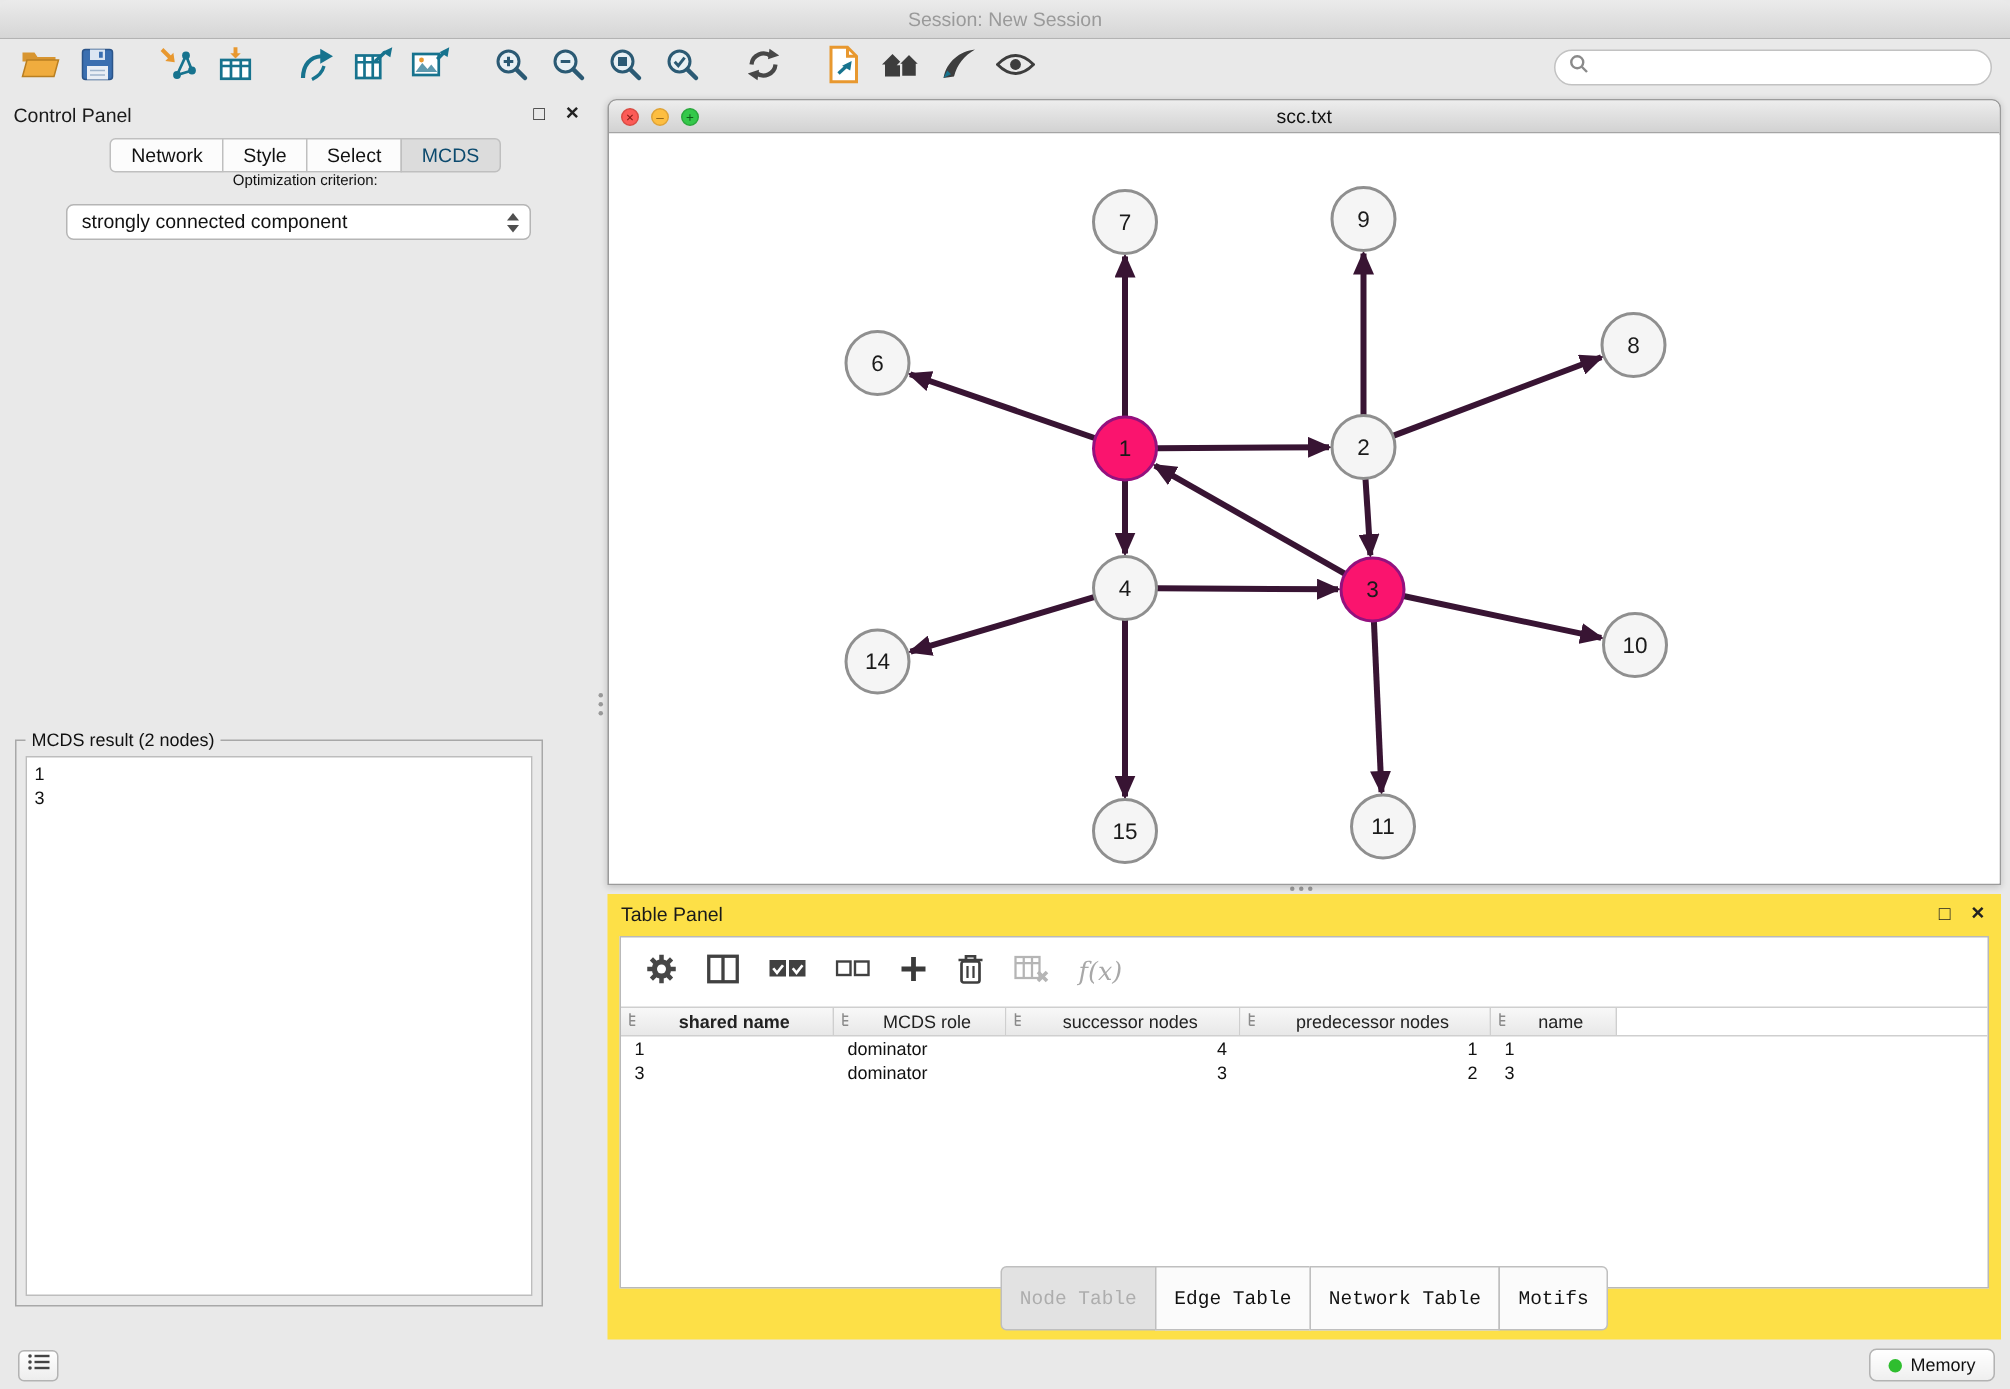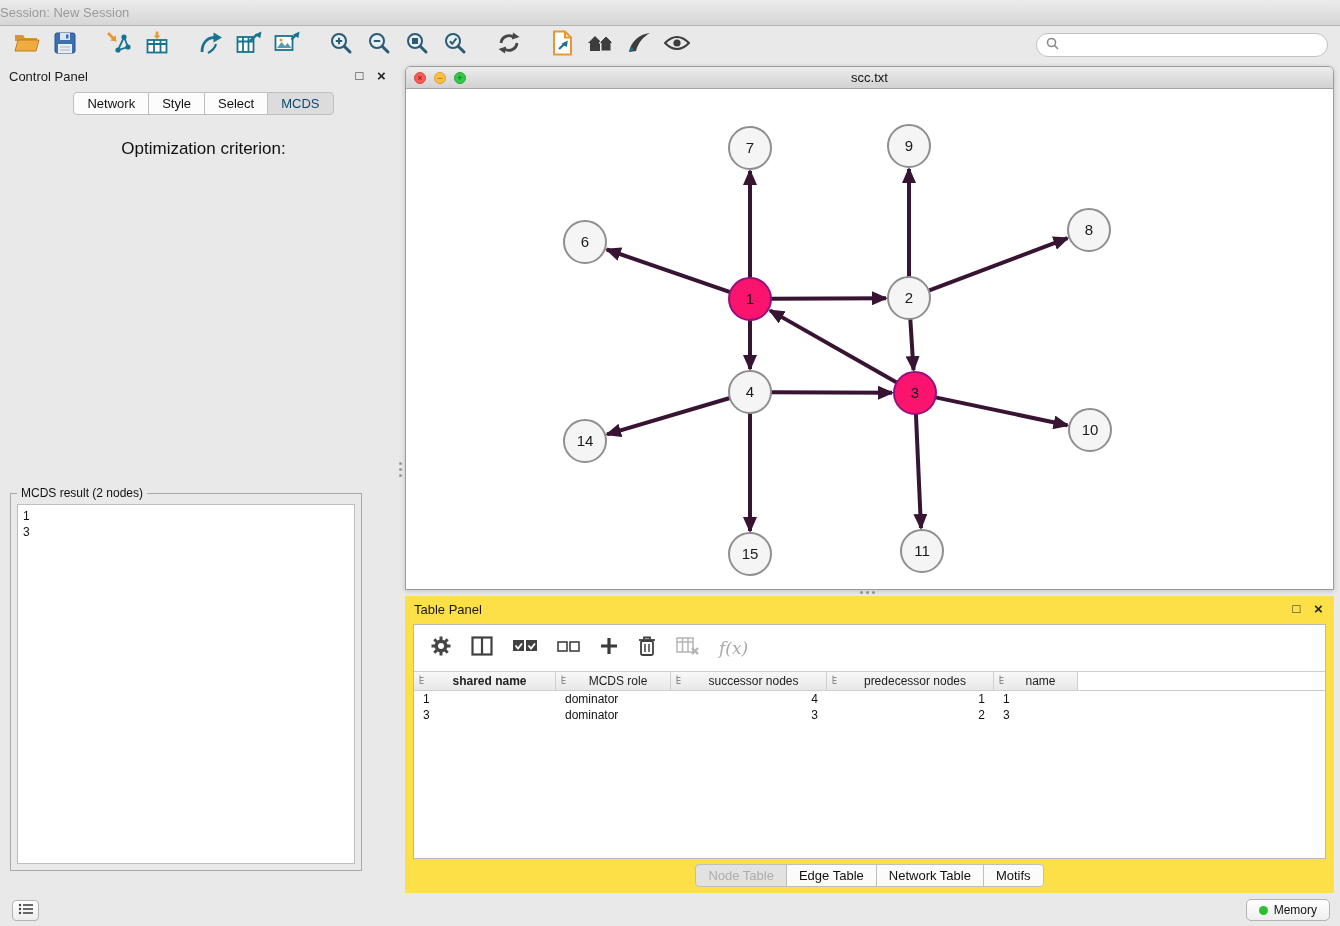--- a/index.html
+++ b/index.html
@@ -2,21 +2,21 @@
 <html><head>
 <meta charset="utf-8">
 <style>
   * { box-sizing:border-box; margin:0; padding:0; }
   html,body { width:1340px; height:926px; }
   body { font-family:"Liberation Sans",sans-serif; background:#e9e9e9; position:relative; overflow:hidden; }
 
   
   .titlebar { position:absolute; top:0; left:0; right:0; height:26px;
     background:linear-gradient(#ebebeb,#d6d6d6); border-bottom:1px solid #b3b3b3;
-    line-height:26px; font-size:13px; color:#9a9a9a; border-radius:6px 6px 0 0; }
+    text-align:center; line-height:26px; font-size:13px; color:#9a9a9a; border-radius:6px 6px 0 0; }
 
   
   .toolbar { position:absolute; top:27px; left:0; right:0; height:36px; display:flex; align-items:center; padding-left:8px; }
   .tbtn { width:38px; height:30px; display:flex; align-items:center; justify-content:center; border-radius:4px; }
   .tgap { width:16px; }
   .searchbox { position:absolute; right:12px; top:33px; width:292px; height:24px; background:#fff;
     border:1px solid #c2c2c2; border-radius:12px; display:flex; align-items:center; padding:0 9px; }
   .searchbox input { border:none; outline:none; flex:1; font-size:12px; margin-left:5px; font-family:inherit; background:transparent; }
 
   
@@ -24,21 +24,21 @@
   .panel-header { height:26px; position:relative; }
   .panel-title { position:absolute; left:9px; top:6px; font-size:13px; color:#1a1a1a; }
   .panel-btns { position:absolute; right:9px; top:4px; display:flex; gap:9px; align-items:center; }
   .pbtn { font-size:13px; color:#222; width:13px; text-align:center; cursor:default; }
   .pbtn.close { font-weight:bold; font-size:15px; }
   .cp-tabs { display:flex; justify-content:center; margin-top:3px; }
   .cp-tab { padding:3px 13px; font-size:13px; background:#fcfcfc; border:1px solid #bfbfbf; margin-left:-1px; color:#111; }
   .cp-tab:first-child { border-radius:4px 0 0 4px; margin-left:10px;text-align:right; }
   .cp-tab:last-child  { border-radius:0 4px 4px 0; }
   .cp-tab.active { background:#dcdcdc; color:#0c4a6e; }
-  .opt-label { text-align:center; margin-top:24px; font-size:17px; color:#111;padding-left:10px; }
+  .opt-label { text-align:center; font-size:10px; color:#111;padding-left:10px; }
   .dropdown { width:310px; height:24px; margin:10px auto 0; background:#fff; border:1px solid #b5b5b5;
     border-radius:5px; position:relative; font-size:13px; line-height:22px; padding-left:10px; color:#111; }
   .dd-arrows { position:absolute; right:7px; top:5px; }
   .dd-arrows div { width:0; height:0; border-left:4px solid transparent; border-right:4px solid transparent; }
   .dd-up { border-bottom:5px solid #4f4f4f; margin-bottom:3px; }
   .dd-down { border-top:5px solid #4f4f4f; }
   .cp-buttons { display:flex; justify-content:center; gap:15px; margin-top:13px; }
   .btn { padding:4px 15px; font-size:13px; color:#111; background:linear-gradient(#ffffff,#f1f1f1);
     border:1px solid #b5b5b5; border-radius:5px; }
   .result-box { position:absolute; left:10px; width:352px; top:430px; height:378px; border:1px solid #a8a8a8; }
@@ -71,21 +71,21 @@
   .tp-toolbar { height:46px; display:flex; align-items:center; padding-left:16px; gap:19px; }
   .tp-tool { display:flex; align-items:center; }
   .fx { font-family:"DejaVu Serif",serif; font-style:italic; font-size:17px; color:#a8a8a8; }
   .tbl-head { display:flex; height:20px; border-top:1px solid #cfcfcf; border-bottom:1px solid #cfcfcf; font-size:12px; }
   .th { display:flex; align-items:center; background:linear-gradient(#f8f8f8,#e8e8e8);
     border-right:1px solid #cfcfcf; padding:0 4px; color:#222; }
   .th .lbl { flex:1; text-align:center; white-space:nowrap; overflow:hidden; }
   .tbl-row { display:flex; height:16px; font-size:12px; color:#111; }
   .td { line-height:16px; padding:0 9px; white-space:nowrap; overflow:hidden; }
   .tp-tabs { position:absolute; bottom:6px; left:0; right:0; display:flex; justify-content:center; }
-  .tp-tab { padding:3px 12px; font-size:13px; background:#fbfbfb; border:1px solid #bfbfbf; margin-left:-1px; color:#111; }
+  .tp-tab { padding:13px 12px; font-size:13px; background:#fbfbfb; border:1px solid #bfbfbf; margin-left:-1px; color:#111;font-family:Liberation Mono, monospace; }
   .tp-tab:first-child { border-radius:4px 0 0 4px; margin-left:0; }
   .tp-tab:last-child  { border-radius:0 4px 4px 0; }
   .tp-tab.active { background:#e2e2e2; color:#adadad; }
 
   
   .statusbar { position:absolute; left:0; right:0; top:894px; height:32px; display:flex; align-items:center; }
   .sb-left { margin-left:12px; width:27px; height:21px; border:1px solid #b3b3b3; border-radius:4px;
     background:linear-gradient(#fff,#ededed); display:flex; align-items:center; justify-content:center; }
   .memory-btn { margin-left:auto; margin-right:10px; display:flex; align-items:center; gap:6px;
     padding:3px 12px; border:1px solid #b3b3b3; border-radius:5px; background:linear-gradient(#fff,#efefef); font-size:12px; color:#111; }
@@ -241,20 +241,27 @@
       <span class="pbtn close">×</span>
     </span>
   </div>
   <div class="cp-tabs">
     <span class="cp-tab">Network</span>
     <span class="cp-tab">Style</span>
     <span class="cp-tab">Select</span>
     <span class="cp-tab active">MCDS</span>
   </div>
   <div class="opt-label">Optimization criterion:</div>
+  <div class="dropdown">
+    <span>strongly connected component</span>
+    <span class="dd-arrows">
+        <div class="dd-up"></div>
+        <div class="dd-down"></div>
+      </span>
+  </div>
   <div class="result-box">
     <span class="result-legend">MCDS result (2 nodes)</span>
     <div class="result-inner">
       <div>1</div>
       <div>3</div>
     </div>
   </div>
 </div>
 
 <div class="v-handle"></div>

